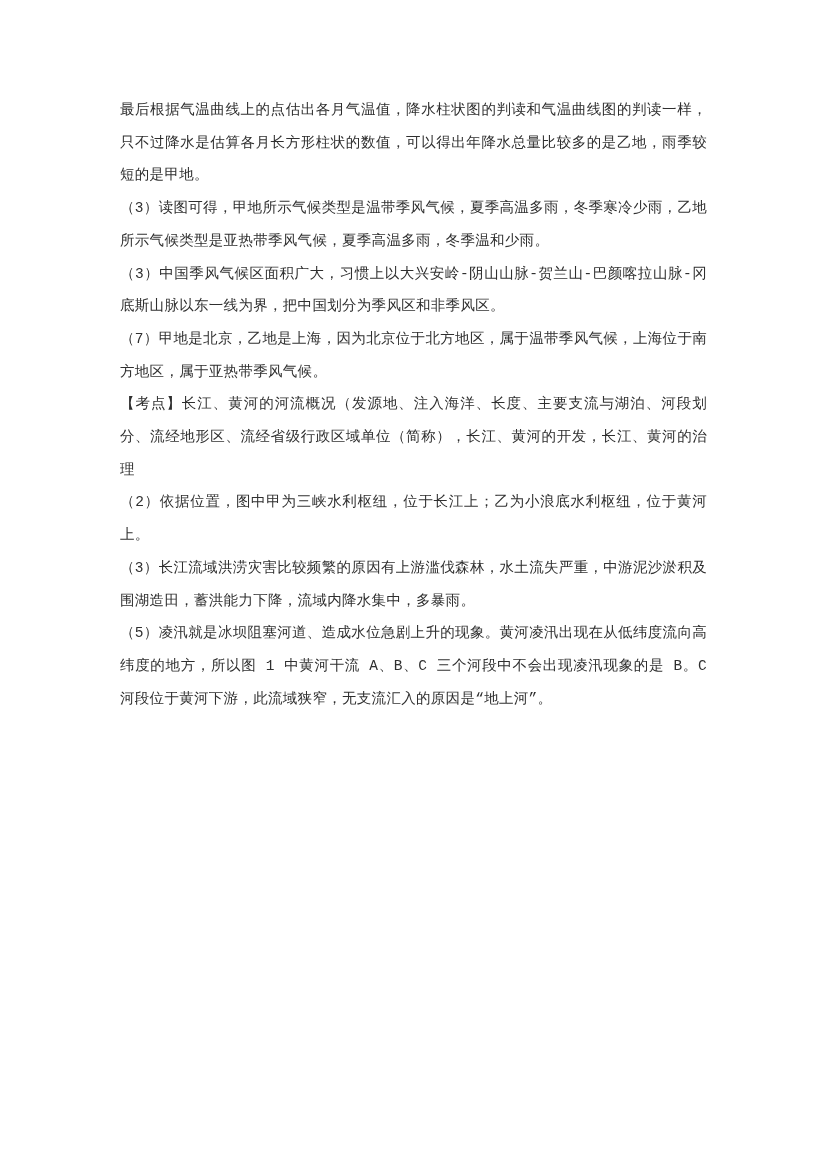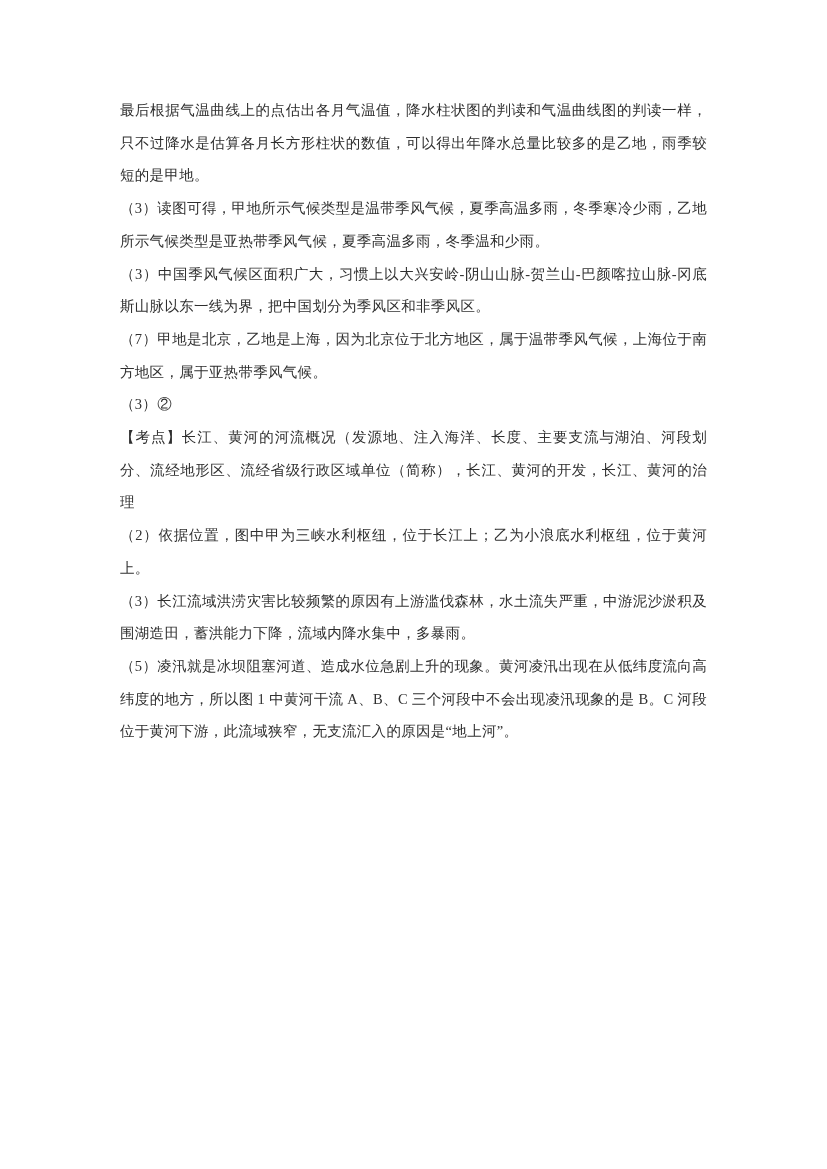--- a/index.html
+++ b/index.html
@@ -17,20 +17,21 @@
     position: relative;
     width: 827px;
     height: 1169px;
     background: #ffffff;
   }
   .text-block {
     position: absolute;
     top: 94px;
     left: 120px;
     width: 587px;
+    font-family: Liberation Mono, monospace;
   }
   .para {
     margin: 0;
     padding: 0;
     font-size: 14.5px;
     line-height: 32.7px;
     color: #2f2f2f;
     text-align: justify;
     text-justify: inter-ideograph;
     letter-spacing: 0.3px;
@@ -39,19 +40,18 @@
 </style>
 </head>
 <body>
 
 <div class="page">
   <div class="text-block">
     <p class="para">最后根据气温曲线上的点估出各月气温值，降水柱状图的判读和气温曲线图的判读一样，只不过降水是估算各月长方形柱状的数值，可以得出年降水总量比较多的是乙地，雨季较短的是甲地。</p>
     <p class="para">（3）读图可得，甲地所示气候类型是温带季风气候，夏季高温多雨，冬季寒冷少雨，乙地所示气候类型是亚热带季风气候，夏季高温多雨，冬季温和少雨。</p>
     <p class="para">（3）中国季风气候区面积广大，习惯上以大兴安岭-阴山山脉-贺兰山-巴颜喀拉山脉-冈底斯山脉以东一线为界，把中国划分为季风区和非季风区。</p>
     <p class="para">（7）甲地是北京，乙地是上海，因为北京位于北方地区，属于温带季风气候，上海位于南方地区，属于亚热带季风气候。</p>
-    <p class="para">（3）②</p>
     <p class="para">【考点】长江、黄河的河流概况（发源地、注入海洋、长度、主要支流与湖泊、河段划分、流经地形区、流经省级行政区域单位（简称），长江、黄河的开发，长江、黄河的治理</p>
     <p class="para">（2）依据位置，图中甲为三峡水利枢纽，位于长江上；乙为小浪底水利枢纽，位于黄河上。</p>
     <p class="para">（3）长江流域洪涝灾害比较频繁的原因有上游滥伐森林，水土流失严重，中游泥沙淤积及围湖造田，蓄洪能力下降，流域内降水集中，多暴雨。</p>
     <p class="para">（5）凌汛就是冰坝阻塞河道、造成水位急剧上升的现象。黄河凌汛出现在从低纬度流向高纬度的地方，所以图 1 中黄河干流 A、B、C 三个河段中不会出现凌汛现象的是 B。C 河段位于黄河下游，此流域狭窄，无支流汇入的原因是“地上河”。</p>
   </div>
 </div>
 
 </body></html>

